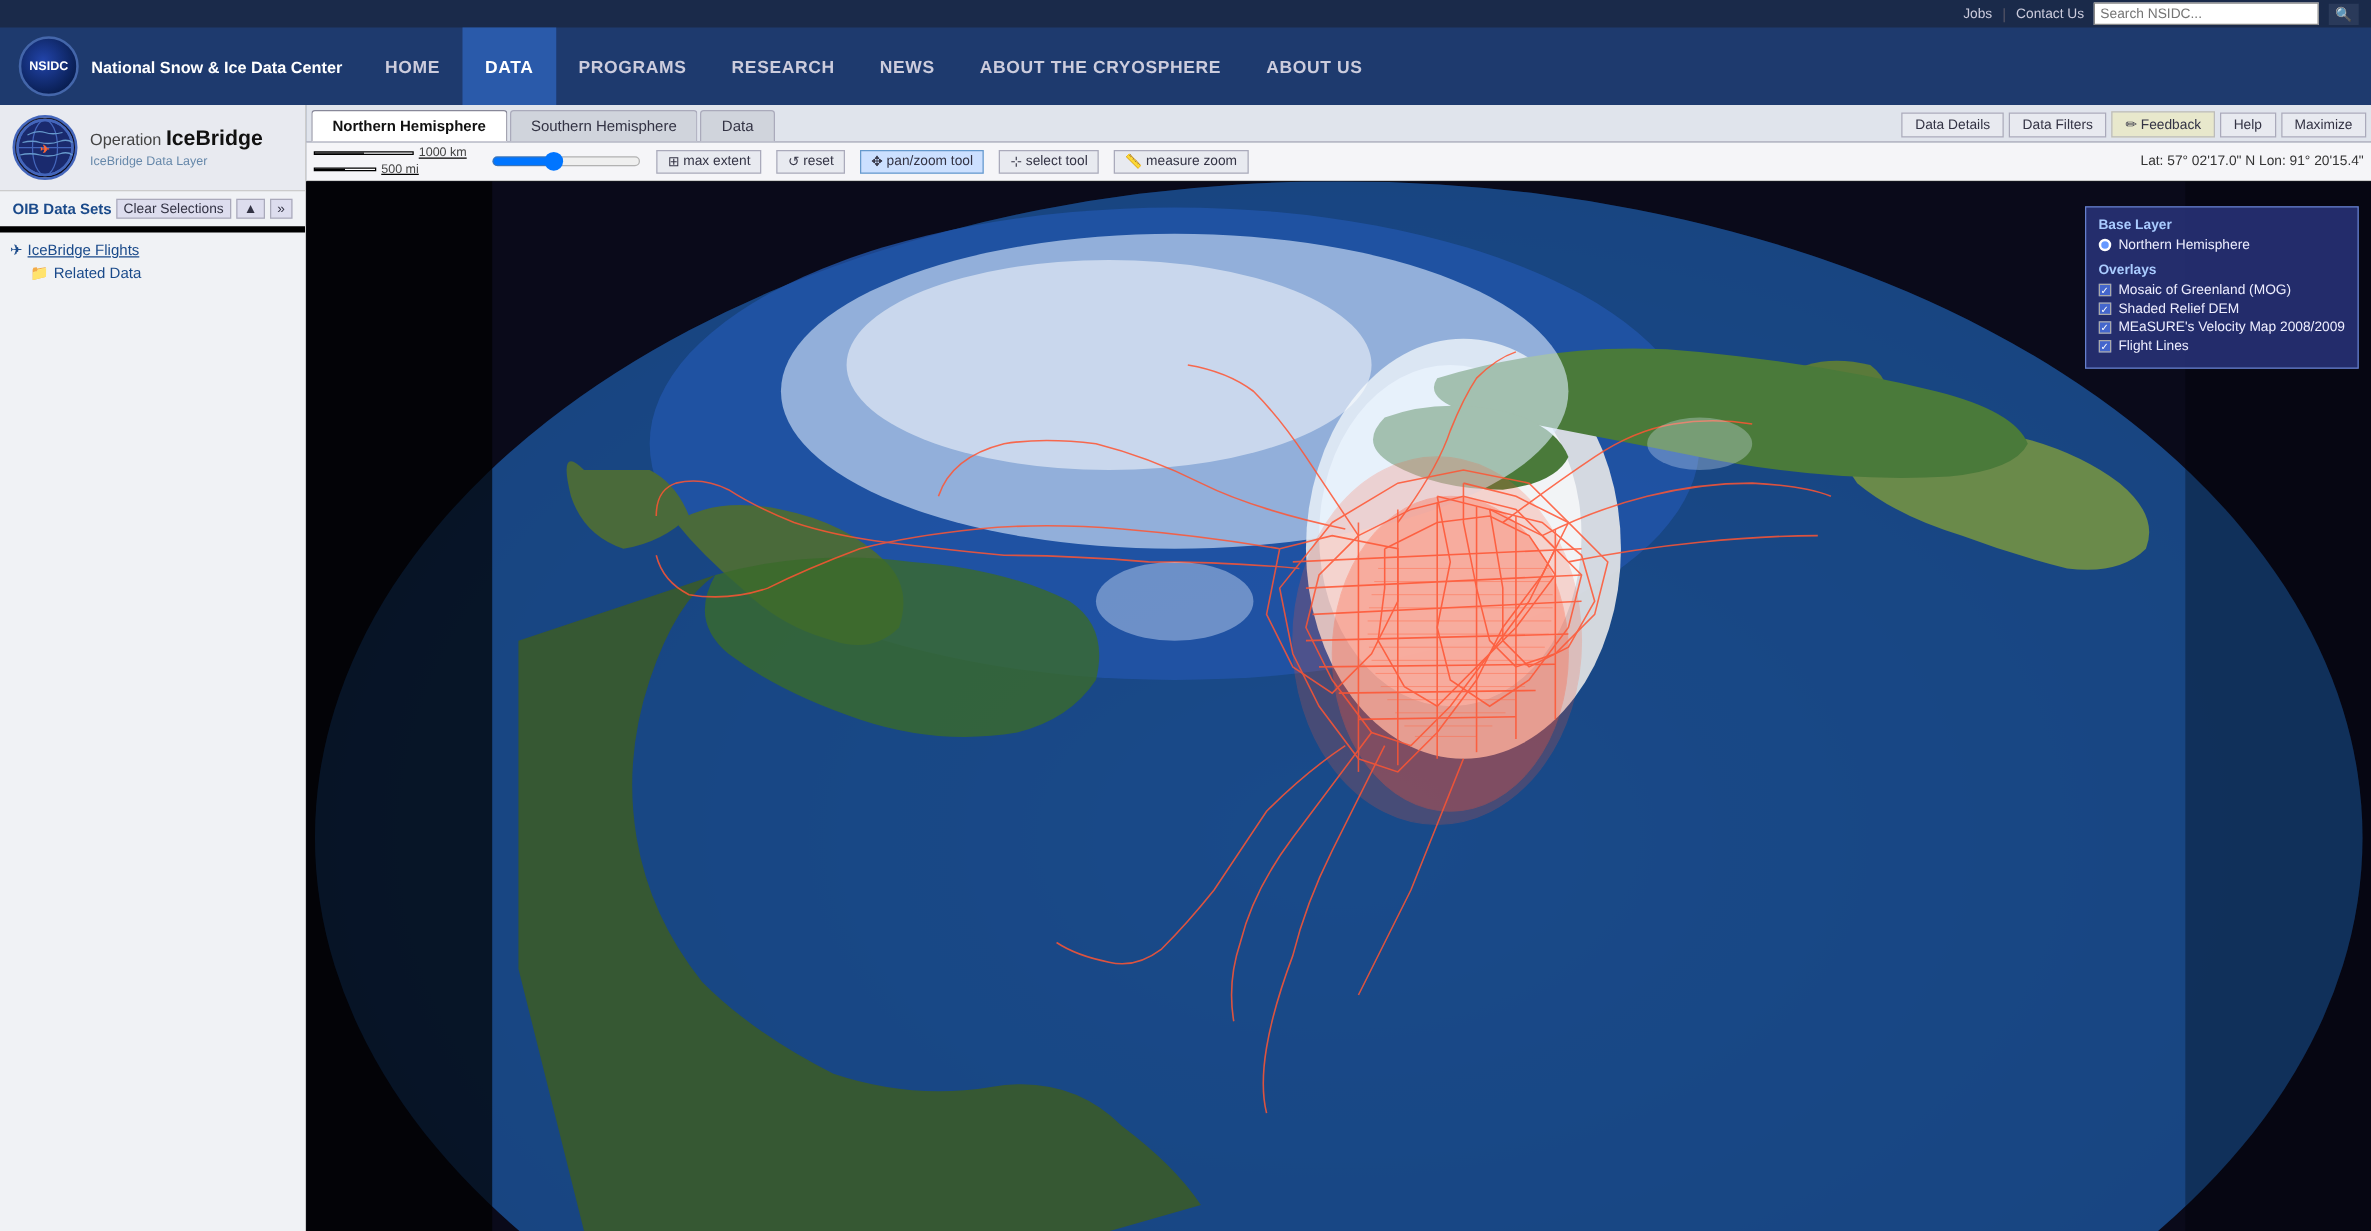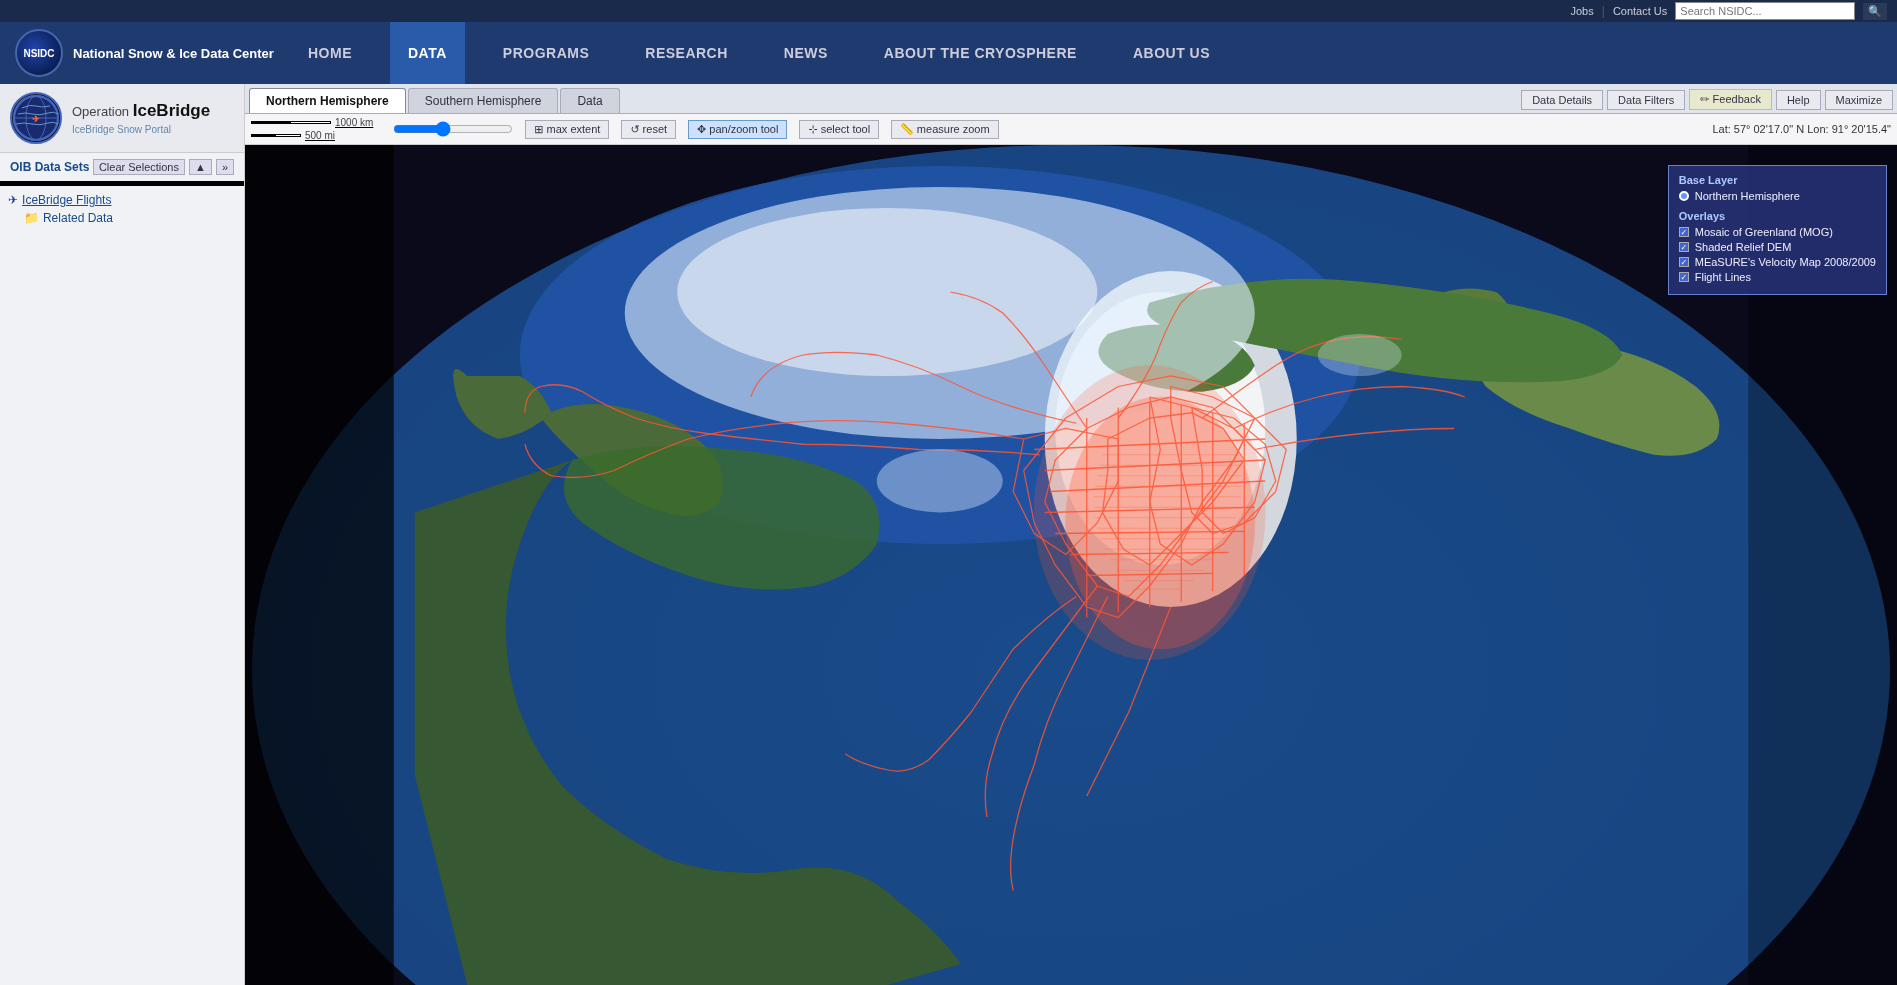--- a/index.html
+++ b/index.html
@@ -65,21 +65,20 @@
       font-weight: bold;
       text-align: center;
       overflow: hidden;
     }
     #logo-text { color: #fff; }
     #logo-text .org-title { font-size: 13px; font-weight: bold; color: #fff; }
     #nav-items {
       display: flex;
       height: 100%;
       align-items: center;
-      gap: 20px;
     }
     .nav-item {
       padding: 0 18px;
       height: 100%;
       display: flex;
       align-items: center;
       color: #ccd;
       font-size: 14px;
       font-weight: bold;
       cursor: pointer;
@@ -326,21 +325,21 @@
           <path d="M6,20 Q14,18 20,20 Q28,22 36,19 Q42,17 46,20" stroke="#6699cc" stroke-width="1" fill="none"></path>
           <path d="M4,30 Q12,28 20,30 Q28,32 36,29 Q42,27 46,30" stroke="#6699cc" stroke-width="1" fill="none"></path>
           <text x="24" y="28" text-anchor="middle" fill="#ff6633" font-size="9" font-weight="bold">✈</text>
         </svg>
       </div>
       <div id="sidebar-title">
         <div>
           <span class="op" style="font-size:13px;color:#444;">Operation</span>
           <span class="ice" style="font-size:17px;font-weight:bold;color:#111;">IceBridge</span>
         </div>
-        <div class="portal" style="font-size:10px;color:#6688aa;">IceBridge Snow Portal</div>
+        <div class="portal" style="font-size:10px;color:#6688aa;">IceBridge Data Layer</div>
       </div>
     </div>
     <div id="data-sets-header">
       <span id="data-sets-title">OIB Data Sets</span>
       <div id="data-sets-controls">
         <button class="ctrl-btn">Clear Selections</button>
         <button class="ctrl-btn">▲</button>
         <button class="ctrl-btn">»</button>
       </div>
     </div>

